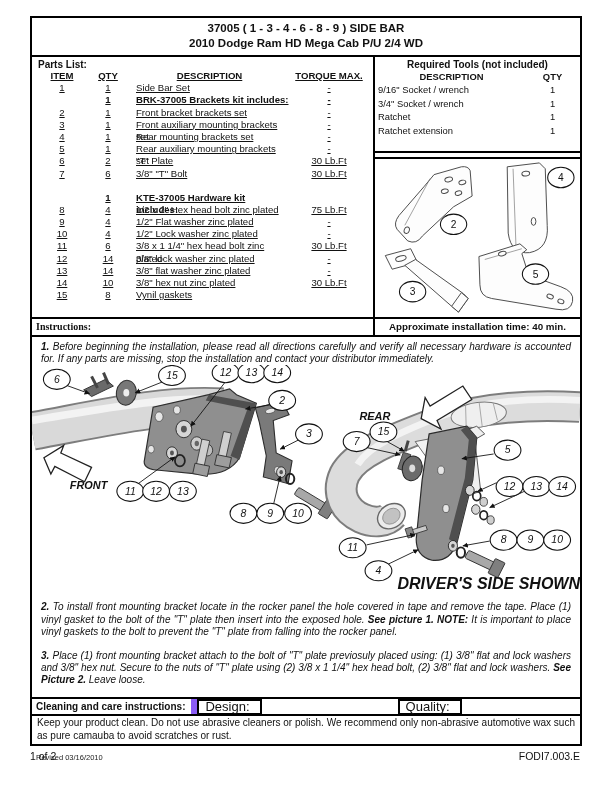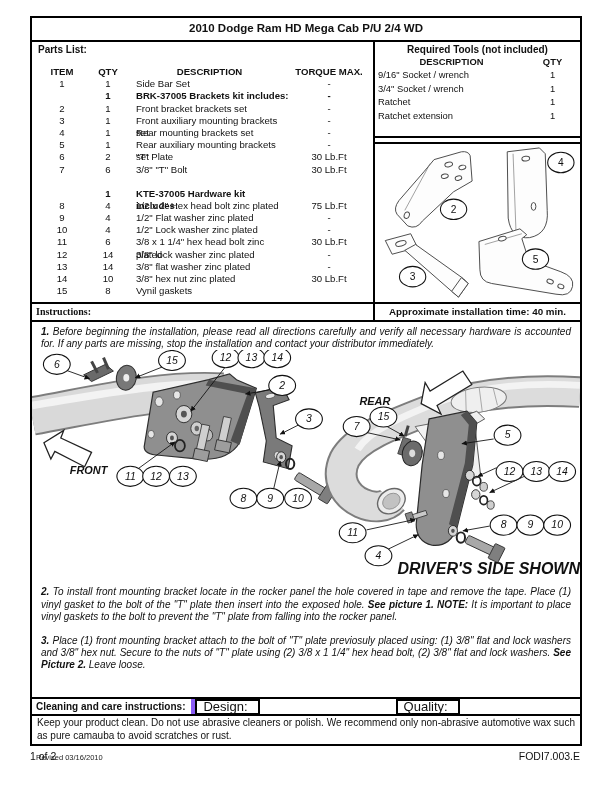--- a/index.html
+++ b/index.html
@@ -7,21 +7,21 @@
         font-family:"Liberation Sans",sans-serif;color:#111;overflow:hidden;}
   .mainbox{position:absolute;left:30px;top:16px;width:552px;height:730px;border:2px solid #000;
            box-sizing:border-box;display:flex;flex-direction:column;}
   
   .titlebox{border-bottom:2px solid #000;text-align:center;padding:3px 0 4px 0;}
   .titlebox div{font-weight:bold;font-size:11.5px;line-height:15px;}
   
   .mid{display:flex;height:262px;border-bottom:2px solid #000;box-sizing:border-box;}
   .parts-pane{flex:1;padding:2px 4px 0 6px;box-sizing:border-box;}
   .parts-label{font-weight:bold;font-size:10px;}
-  .ptable{margin-top:11px;}
+  .ptable{margin-top:0;text-decoration:underline;}
   .prow{display:grid;grid-template-columns:48px 44px 1fr 80px;height:12.2px;
         font-size:9.6px;line-height:12.2px;}
   .prow.hdr{font-weight:bold;}
   .prow.bold .c-desc,.prow.bold .c-item,.prow.bold .c-qty,.prow.bold .c-tq{font-weight:bold;}
   .prow.spacer{height:12px;}
   .c-item,.c-qty{text-align:center;}
   .c-desc{text-align:left;padding-left:6px;}
   .prow.hdr .c-desc{text-align:center;padding-left:0;}
   .c-tq{text-align:center;}
   .right-pane{width:207px;border-left:2px solid #000;box-sizing:border-box;display:flex;flex-direction:column;}
@@ -43,21 +43,21 @@
   
   .bodysec{flex:1;position:relative;font-style:italic;}
   .step{font-size:10px;line-height:12.2px;text-align:justify;margin:4px 9px 0 9px;}
   .step .stepnum{font-weight:bold;}
   .diagram-caption{font-weight:bold;font-size:16px;text-align:right;margin-top:-16px;
                    padding-left:40px;position:relative;}
   .step.s2{margin-top:8px;}
   .step.s3{margin-top:12px;}
   
   .cleanrow{display:flex;align-items:flex-start;height:17px;border-top:2px solid #000;box-sizing:border-box;}
-  .clean-label{font-weight:bold;font-size:10px;line-height:15px;padding:0 6px 0 4px;border-right:4px solid #8b5cf6;height:100%;box-sizing:border-box;}
+  .clean-label{font-weight:bold;font-size:10px;line-height:15px;padding:0 6px 0 4px;border-right:6px solid #8b5cf6;height:100%;box-sizing:border-box;}
   .minibox{border:2px solid #000;font-size:13px;line-height:11px;padding:0 10px 1px 6px;margin-top:0;}
   .minibox.design{margin-left:0px;}
   .minibox.quality{margin-left:136px;}
   .cleantext{border-top:2px solid #000;font-size:10px;line-height:12.5px;text-align:justify;
              padding:1px 5px 2px 5px;flex:0 0 auto;}
   
   .footer{position:absolute;left:30px;top:750px;width:552px;height:14px;font-size:10.5px;}
   .f-rev{position:absolute;left:6px;top:3px;font-size:7.5px;color:#222;}
   .f-page{position:absolute;left:0;right:0;text-align:left;top:0;}
   .f-code{position:absolute;right:2px;top:0;}
@@ -69,20 +69,21 @@
   .outline-arrow{fill:#fff;stroke:#222;stroke-width:1.3px;}
   .lineart{stroke:#4a4a4a;stroke-width:1px;fill:#fdfdfd;}
 </style>
 </head>
 <body>
 
 <div class="page">
   <div class="mainbox">
 
     <div class="titlebox">
+      <div>37005 ( 1 - 3 - 4 - 6 - 8 - 9 )  SIDE BAR</div>
       <div>2010 Dodge Ram HD Mega Cab P/U 2/4 WD</div>
     </div>
 
     <div class="mid">
       <div class="parts-pane">
         <div class="parts-label">Parts List:</div>
         <div class="ptable">
           <div class="prow hdr">
             <span class="c-item">ITEM</span>
             <span class="c-qty">QTY</span>

